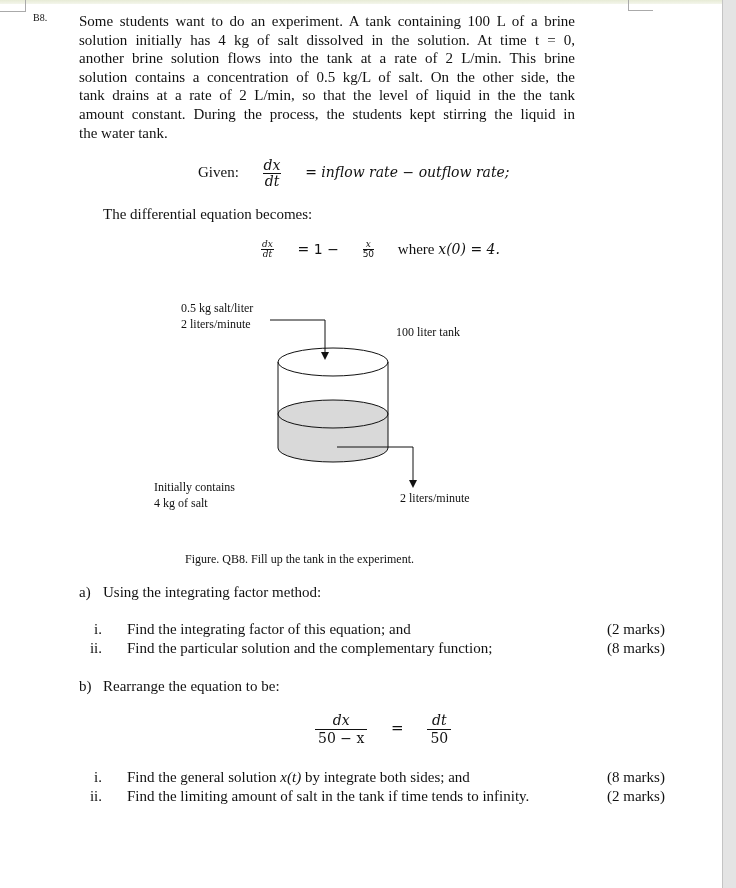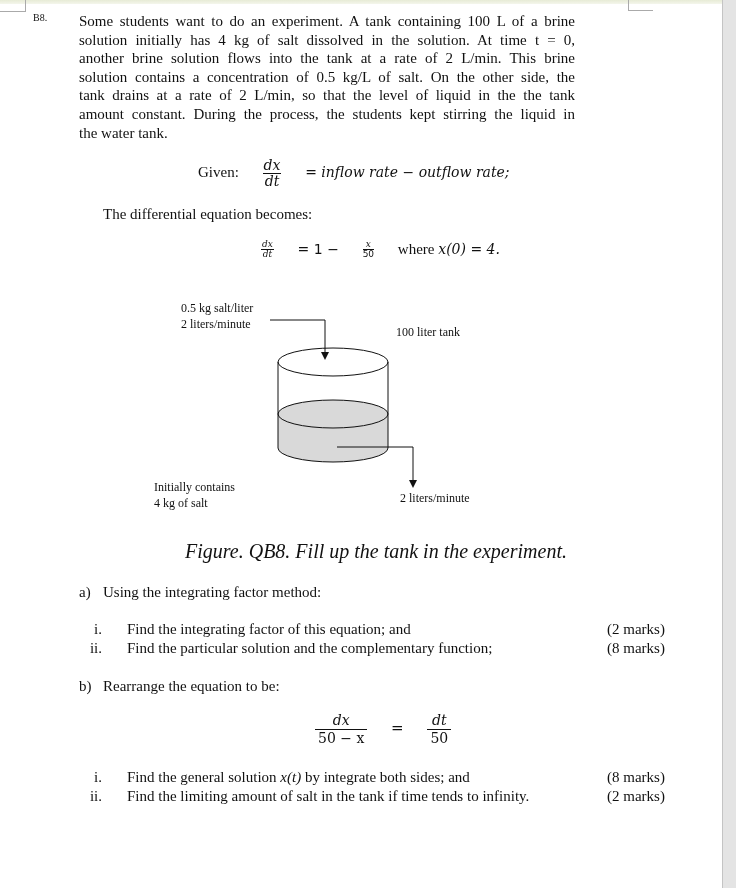--- a/index.html
+++ b/index.html
@@ -28,21 +28,21 @@
     .frac { display: inline-block; vertical-align: middle; text-align: center; margin: 0 20px; }
     .frac .num { display: block; border-bottom: 1px solid #111; padding: 0 1px; line-height: 1.05; }
     .frac .den { display: block; line-height: 1.1; }
     .given { left: 198px; top: 158px; font-size: 15px; white-space: nowrap; }
     .given .frac { font-size: 9px; }
     .given .math { font-size: 14px; }
     .de-label { left: 103px; top: 206px; font-size: 15px; }
     .de { left: 241px; top: 240px; font-size: 15px; white-space: nowrap; }
     .de .frac { font-size: 9px; }
     .label-sm { font-size: 12px; line-height: 16px; white-space: nowrap; }
-    .caption { left: 185px; top: 540px; font-size: 20px; font-style: italic; }
+    .caption { left: 185px; top: 552px; font-size: 12px; }
     .part { font-size: 15px; white-space: nowrap; }
     .roman { font-size: 15px; text-align: right; width: 20px; }
     .marks { font-size: 15px; left: 607px; text-align: center; }
     .eq2 { left: 295px; top: 712px; font-size: 15px; white-space: nowrap; }
     .eq2 .frac { font-size: 14px; }
     .eq2 .frac .num, .eq2 .frac .den { font-family: "DejaVu Serif", serif; padding: 1px 3px; }
     .eq2 .frac .num { border-bottom-color: #111; }
     i.it { font-style: italic; }
   </style>
 </head>

